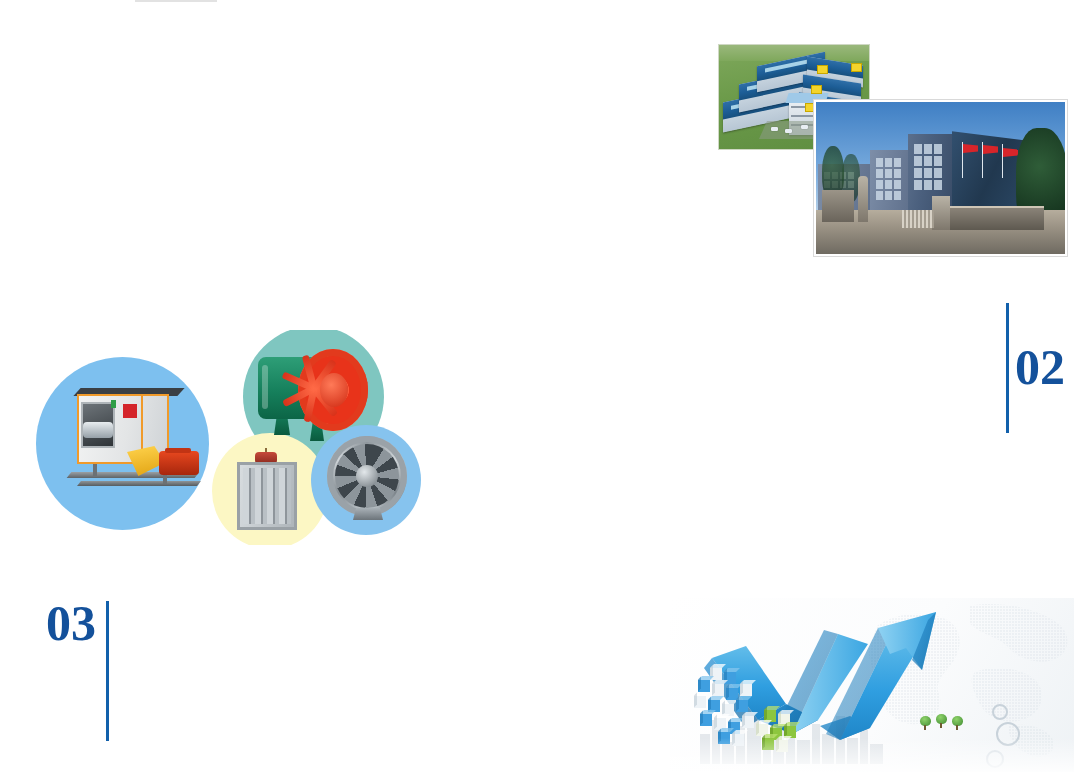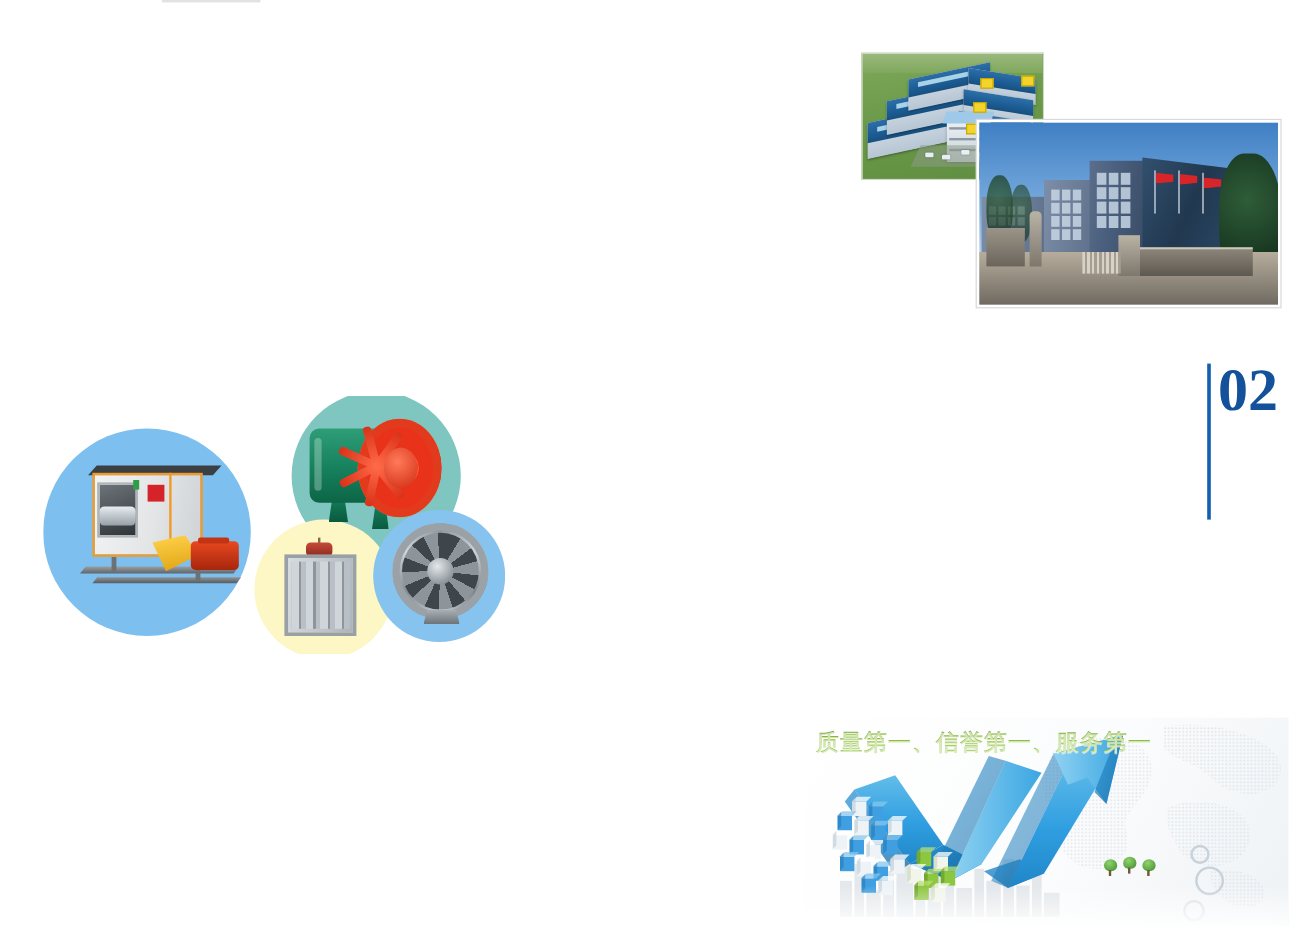--- a/index.html
+++ b/index.html
@@ -29,21 +29,21 @@
   .marker .rule{
     background:#1260ab;
     width:3px;
     display:block;
   }
 
   #marker-01{left:36px;top:25px;}
   #marker-01 .num{margin-right:5px;}
   #marker-01 .rule{height:138px;margin-top:3px;}
 
-  #marker-02{left:1006px;top:300px;}
+  #marker-02{left:1006px;top:300px;align-items:center;}
   #marker-02 .rule{height:130px;margin-right:6px;margin-top:3px;}
 
   #marker-03{left:46px;top:598px;}
   #marker-03 .num{margin-right:10px;}
   #marker-03 .rule{height:140px;margin-top:3px;}
 
   
   .img-block{position:absolute;overflow:hidden;}
 
   
@@ -202,20 +202,24 @@
 <div class="page">
 
   <div class="top-rule"></div>
 
 
   <div class="marker" id="marker-02">
     <span class="rule"></span>
     <span class="num">02</span>
   </div>
 
+  <div class="marker" id="marker-03">
+    <span class="num">03</span>
+    <span class="rule"></span>
+  </div>
 
   <div class="img-block" id="render-3d">
     <div class="render-ground"></div>
 
     <div class="shed" style="left:4px;top:50px;width:70px;height:30px;transform:skewY(-12deg);">
       <div class="roof"></div>
       <div class="ridge"></div>
     </div>
     <div class="shed" style="left:20px;top:32px;width:70px;height:28px;transform:skewY(-12deg);">
       <div class="roof"></div>
@@ -583,16 +587,15 @@
       <span class="crown"></span>
         <span class="trunk"></span>
     </div>
 
     <div class="bubble" style="left:322px;top:106px;width:12px;height:12px;"></div>
     <div class="bubble" style="left:326px;top:124px;width:20px;height:20px;"></div>
     <div class="bubble" style="left:316px;top:152px;width:14px;height:14px;opacity:.6;"></div>
 
     <div class="reflection"></div>
 
-    <div class="slogan">质量第一、信誉第一、服务第一</div>
   </div>
 
 </div>
 
 </body></html>

